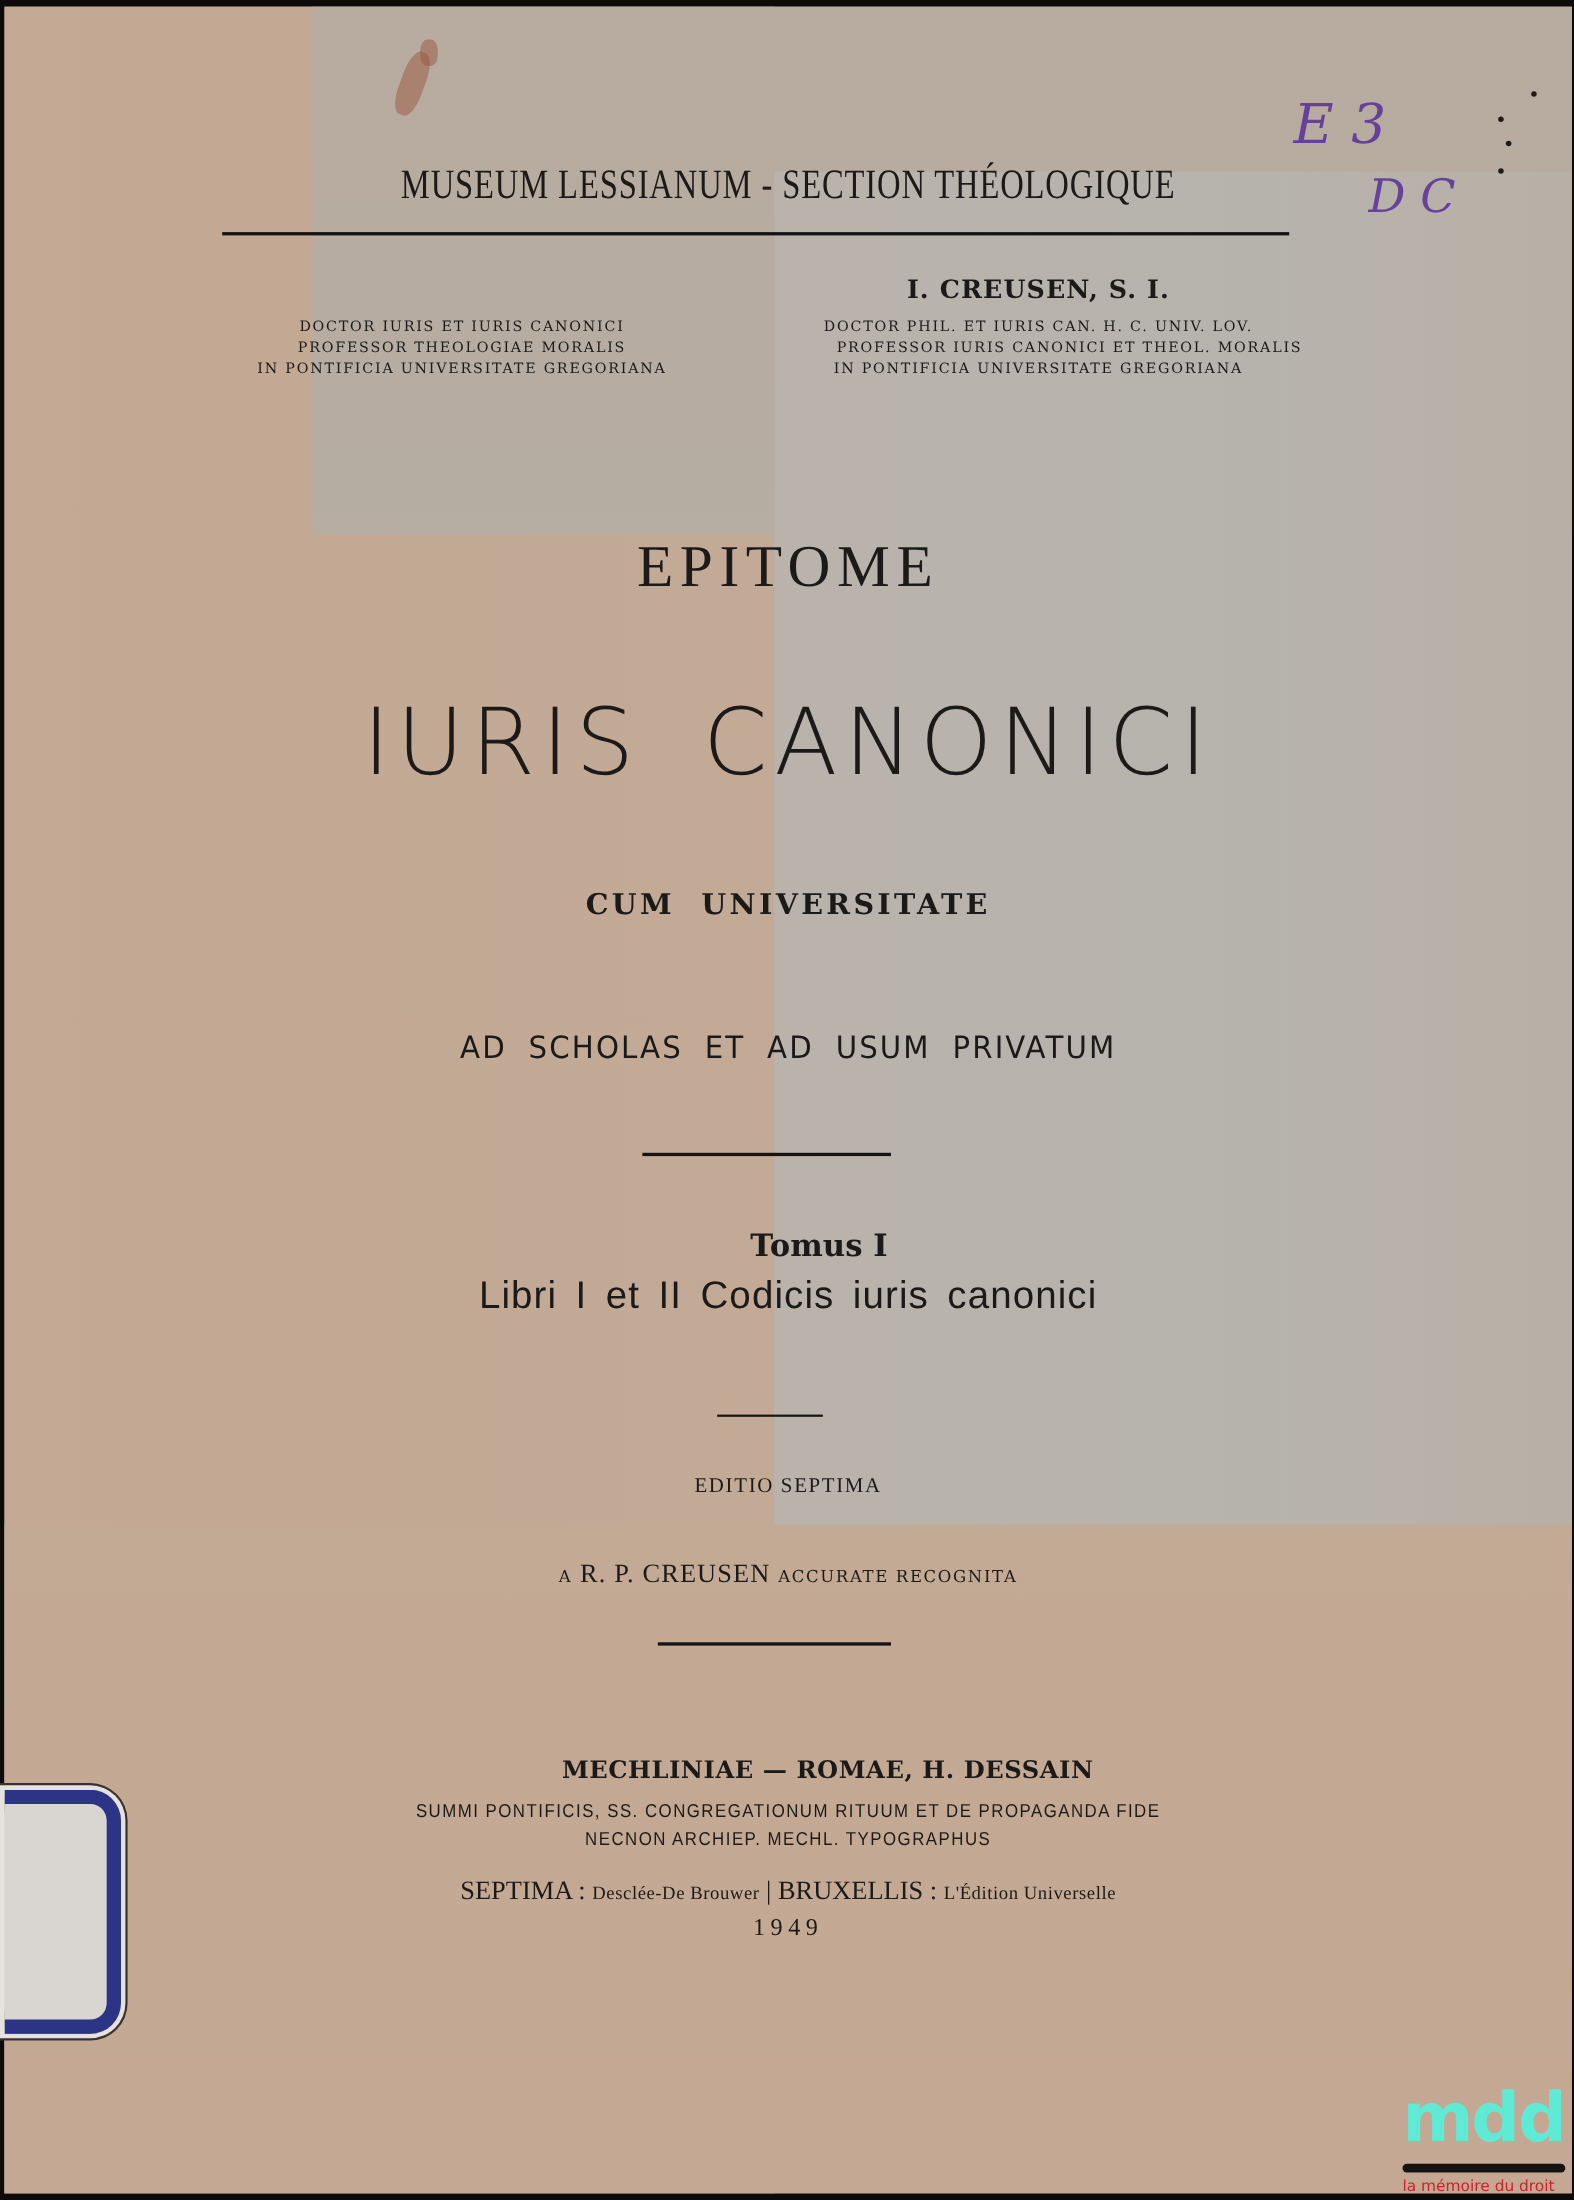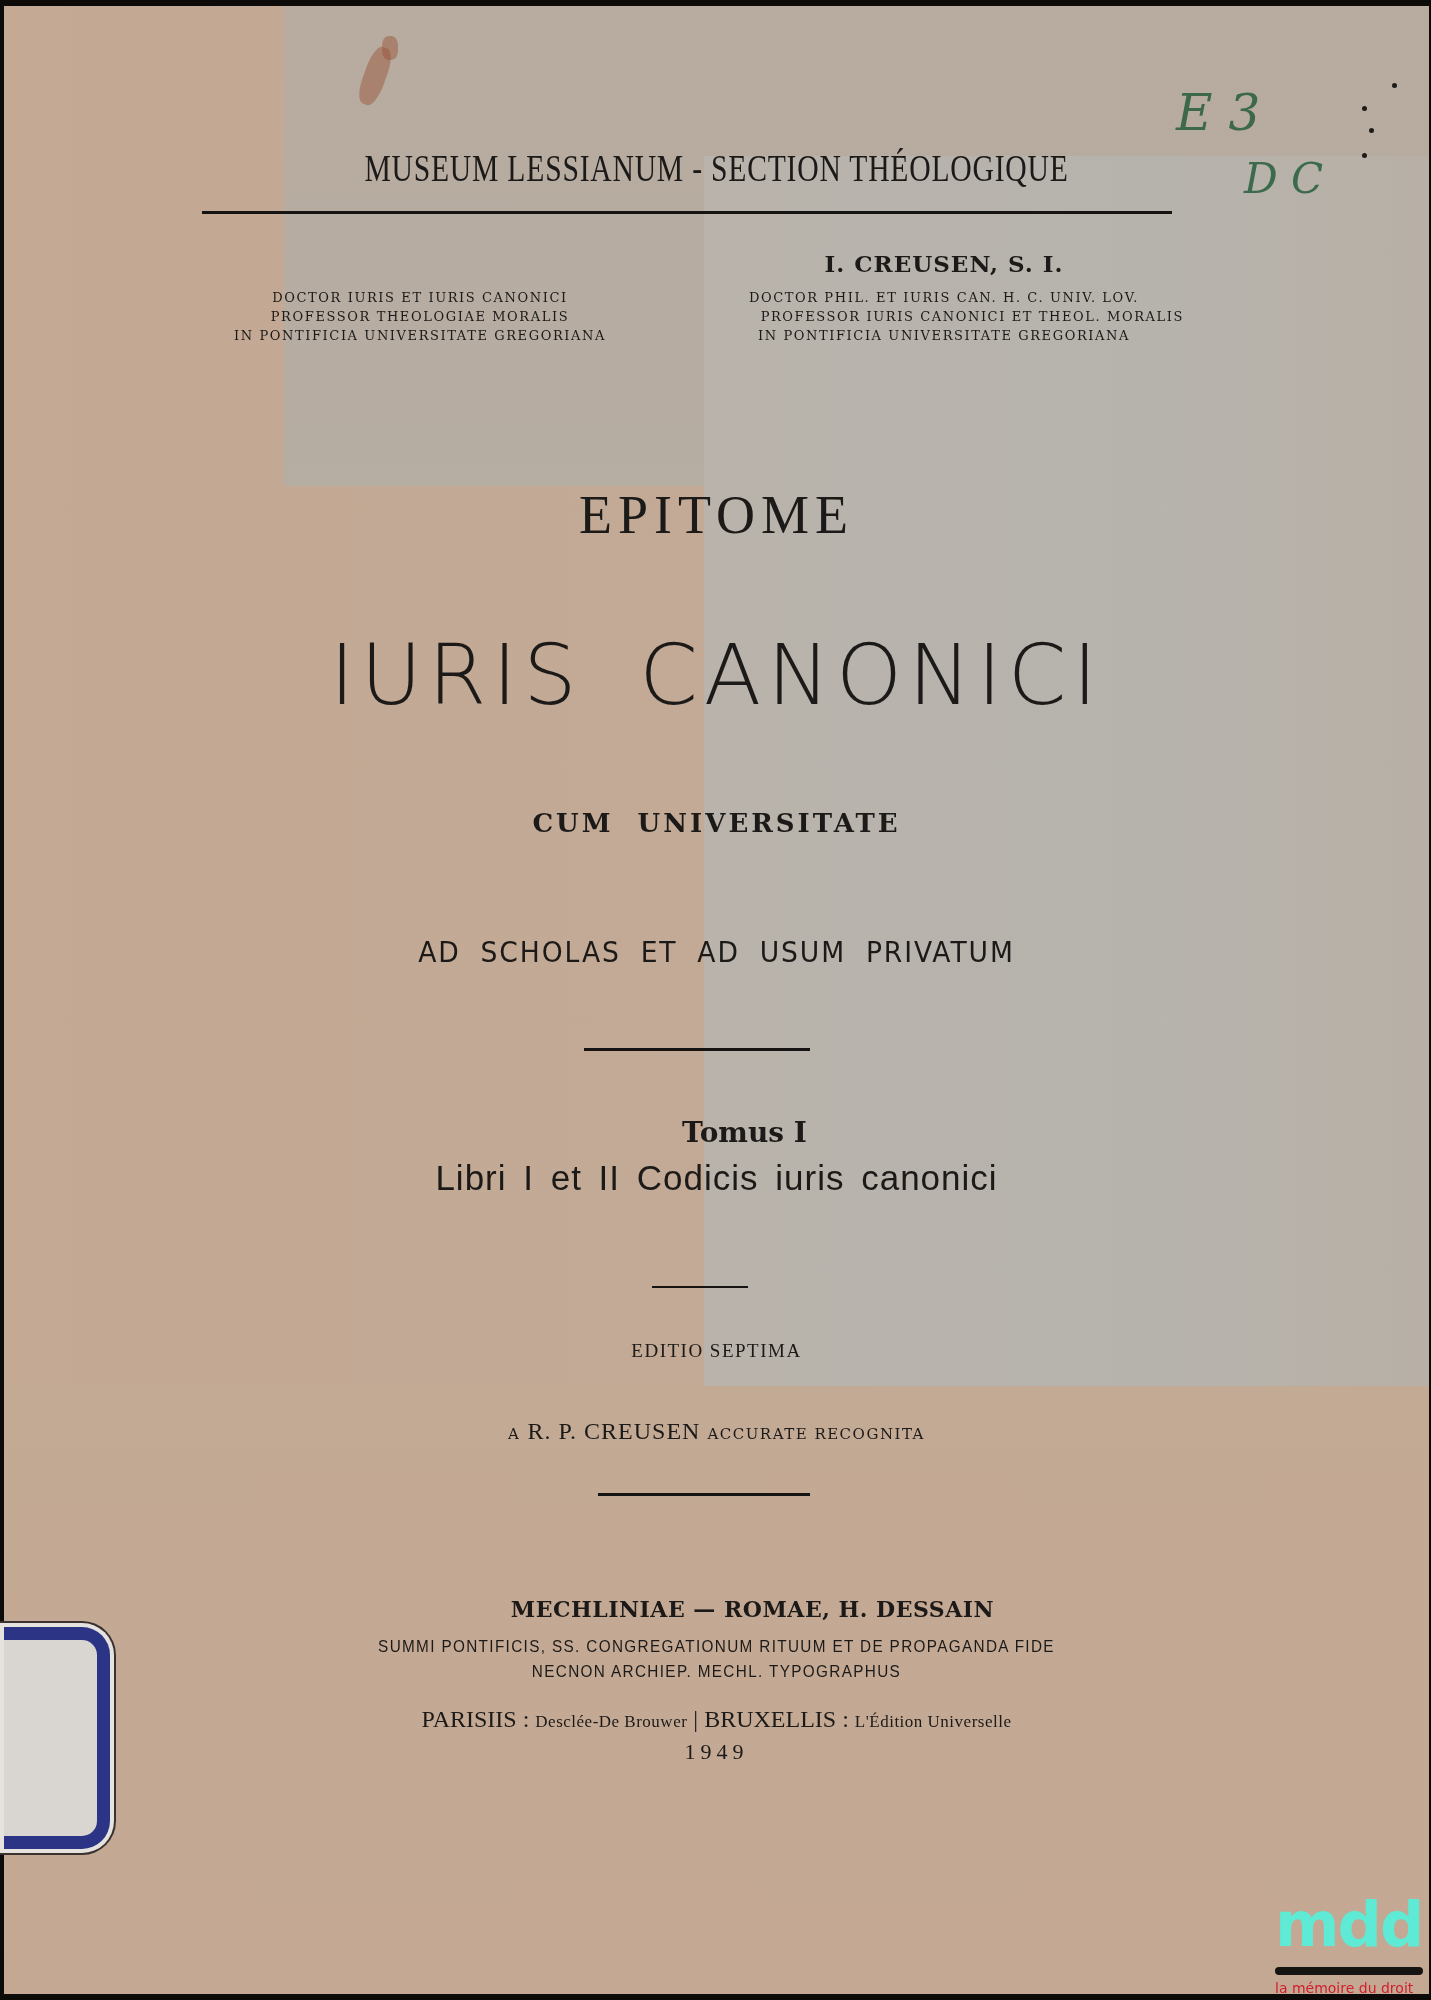--- a/index.html
+++ b/index.html
@@ -57,21 +57,21 @@
   .editio { top: 1334px; font-family: "Liberation Serif", serif; font-size: 19px; letter-spacing: 1.5px; }
   .arp { top: 1412px; font-family: "Liberation Serif", serif; font-size: 24px; letter-spacing: 1px; }
   .arp .sc { font-size: 15px; letter-spacing: 1.5px; font-family: "DejaVu Serif", serif; }
   .publisher { top: 1590px; font-family: "DejaVu Serif", serif; font-weight: bold; font-size: 22px; letter-spacing: 0.5px; padding-left: 36px; }
   .pub-line { font-family: "Liberation Sans", sans-serif; font-size: 17px; letter-spacing: 1.5px; transform: scaleX(0.9); }
   .places { top: 1700px; font-family: "Liberation Serif", serif; font-size: 24px; }
   .places .sc { font-size: 17px; letter-spacing: 0.5px; }
   .year { top: 1733px; font-family: "Liberation Serif", serif; font-size: 22px; letter-spacing: 5px; }
 
   
-  .pencil { position: absolute; color: #14532d; font-family: "DejaVu Serif", serif; font-style: italic; opacity: 0.75; }
+  .pencil { position: absolute; color: #4c1d95; font-family: "DejaVu Serif", serif; font-style: italic; opacity: 0.75; }
   .stain { position: absolute; border-radius: 40%; background: rgba(150,80,50,0.45); }
   .dot { position: absolute; width: 5px; height: 5px; border-radius: 50%; background: #1e1a16; }
 
   
   .label {
     position: absolute; left: 4px; top: 1627px; width: 106px; height: 222px;
     background: #d9d5d1;
     border: 13px solid #2c3486;
     border-left: none;
     border-radius: 0 28px 28px 0;
@@ -134,21 +134,21 @@
       <span>R. P. CREUSEN</span>
       <span class="sc">ACCURATE RECOGNITA</span>
     </div>
 
     <div class="rule" style="left:594px; top:1487px; width:212px; height:3px;"></div>
 
     <div class="center publisher">MECHLINIAE — ROMAE, H. DESSAIN</div>
     <div class="center pub-line" style="top:1631px;">SUMMI PONTIFICIS, SS. CONGREGATIONUM RITUUM ET DE PROPAGANDA FIDE</div>
     <div class="center pub-line" style="top:1656px;">NECNON ARCHIEP. MECHL. TYPOGRAPHUS</div>
     <div class="center places">
-      <span>PARISIIS :</span>
+      <span>SEPTIMA :</span>
       <span class="sc">Desclée-De Brouwer</span>
       <span>|</span>
       <span>BRUXELLIS :</span>
       <span class="sc">L'Édition Universelle</span>
     </div>
     <div class="center year">1949</div>
   </div>
 </div>
 
 <div class="label"></div>

